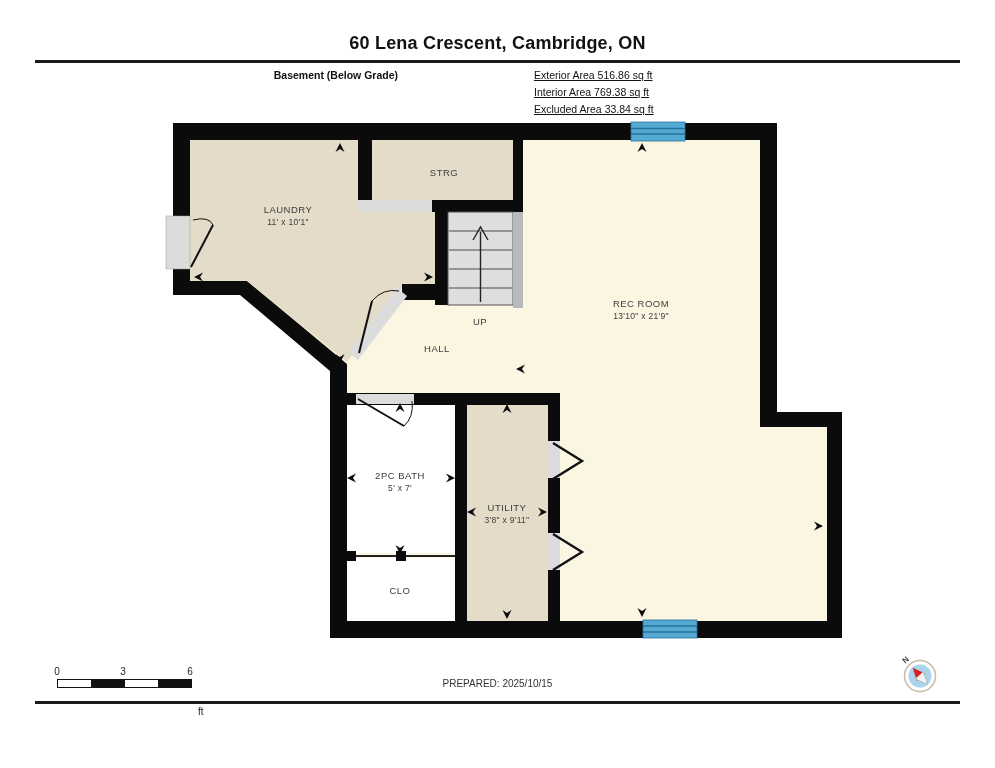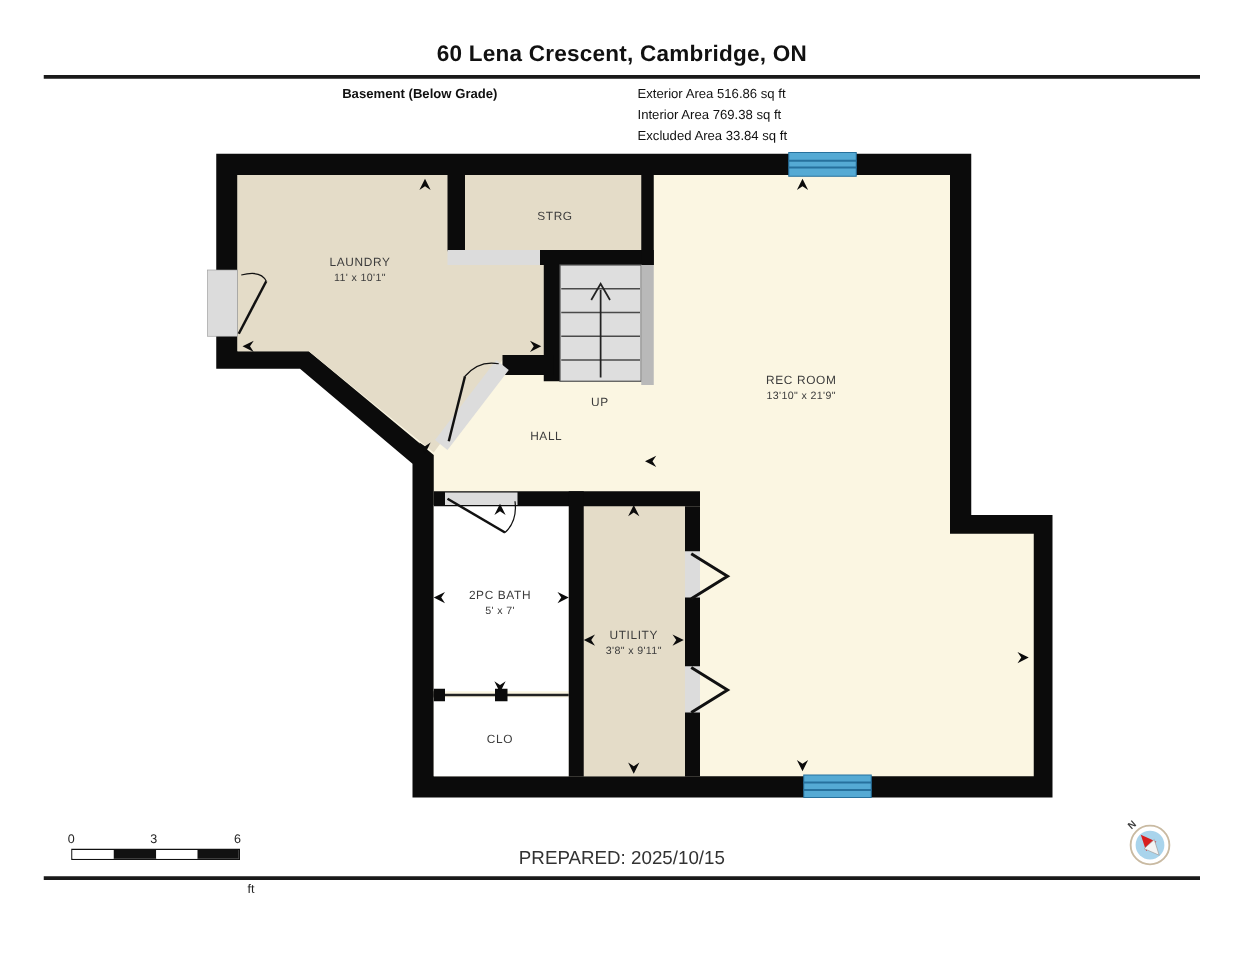--- a/index.html
+++ b/index.html
@@ -2,22 +2,22 @@
 <html><head>
 <meta charset="utf-8">
 <style>
   html,body{margin:0;padding:0;background:#ffffff;}
   body{width:995px;height:768px;overflow:hidden;font-family:"Liberation Sans",sans-serif;}
   .page{position:relative;width:995px;height:768px;background:#fff;padding-left:28px;}
   .abs{position:absolute;}
   .title{top:33px;left:0;width:995px;text-align:center;font-size:18px;font-weight:bold;color:#111;letter-spacing:.2px;}
   .rule{left:35px;width:925px;height:3px;background:#1a1a1a;}
   .floor-label{top:69px;left:0;width:398px;text-align:right;font-size:10.5px;font-weight:bold;color:#111;}
-  .area-line{left:510px;font-size:10.5px;color:#111;}
-  .prepared{top:678px;left:0;width:995px;text-align:center;font-size:15px;color:#333;}
+  .area-line{left:534px;font-size:10.5px;color:#111;text-decoration:underline;}
+  .prepared{top:678px;left:0;width:995px;text-align:center;font-size:10px;color:#333;}
   .disclaimer{top:709px;left:40px;width:730px;font-size:8.8px;color:#333;letter-spacing:.1px;}
   .licensed{top:749px;left:8px;font-size:12.5px;color:#b4b4b4;margin-top:45px;}
   .scalebar{top:666px;left:57px;width:160px;height:26px;}
   .tick{position:absolute;top:0;font-size:10px;color:#222;transform:translateX(-50%);}
   .bar{position:absolute;top:13px;left:0;width:133px;height:7px;border:1px solid #111;display:flex;}
   .bar div{height:100%;}
   .seg{width:33.25px;}
   .ft{position:absolute;left:141px;top:12px;font-size:10px;color:#222;margin-top:28px;}
   svg text{fill:#3c3c3c;}
   .rm{font-size:9.5px;letter-spacing:.5px;}

